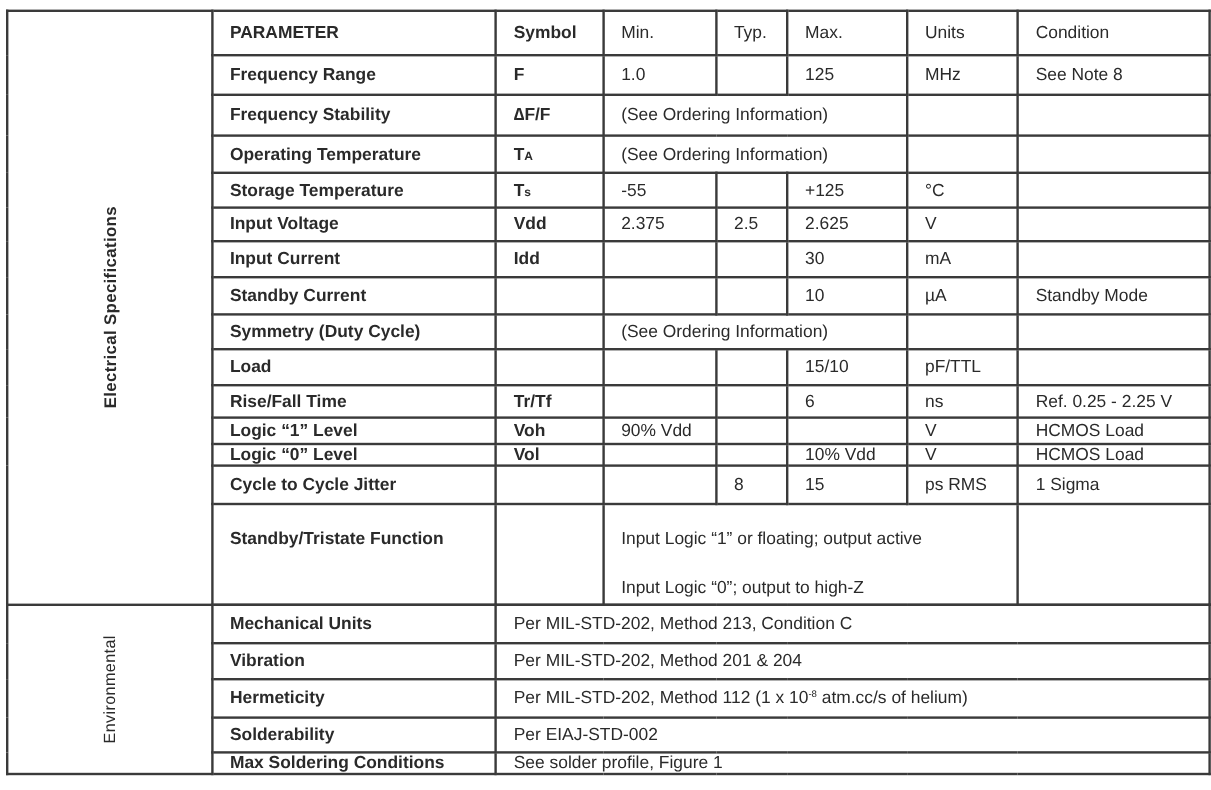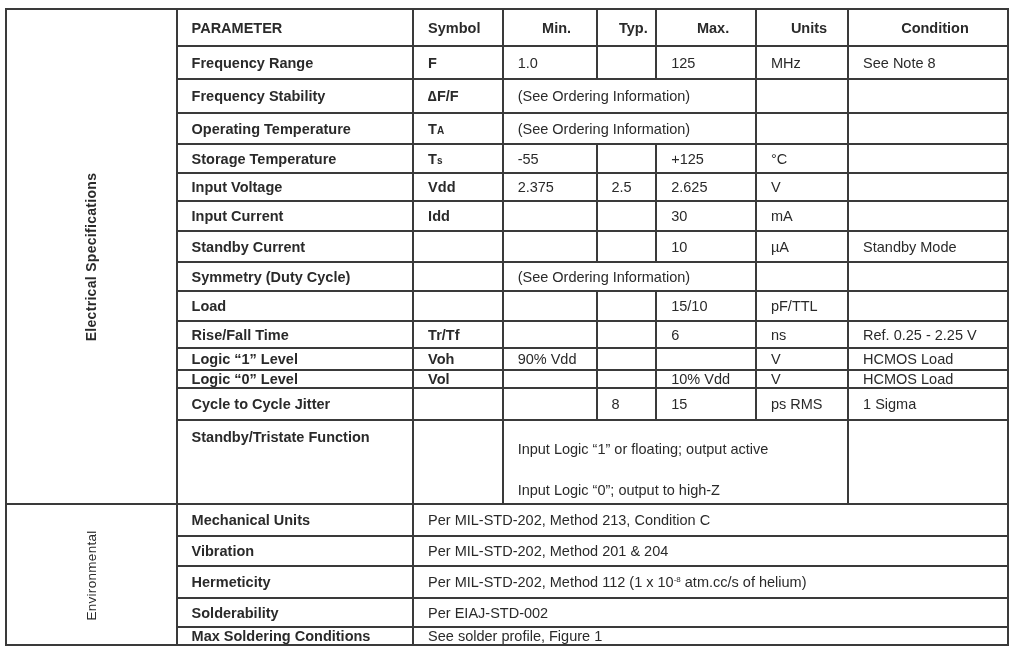--- a/index.html
+++ b/index.html
@@ -26,21 +26,21 @@
       white-space: nowrap;
       font-weight: bold;
       font-size: 14px;
       letter-spacing: 0.3px;
     }
     .group-label.env { font-weight: normal; font-size: 13.5px; }
     .param { font-weight: bold; }
     .sym { font-weight: bold; }
     .sub { font-size: 10px; }
     .hdr td { font-weight: bold; }
-    .hdr td.plain { font-weight: bold; text-align: center; }
+    .hdr td.plain { font-weight: normal; }
     sup { font-size: 8px; vertical-align: 5px; }
     .two-line div { line-height: 25px; margin-top: 16px; }
   </style>
 </head>
 <body>
 
 <table class="spec-table">
   <colgroup>
     <col style="width:42px">
     <col style="width:267px">
@@ -184,21 +184,21 @@
       <td class="param">Cycle to Cycle Jitter</td>
       <td class="sym"></td>
       <td></td>
       <td>8</td>
       <td>15</td>
       <td>ps RMS</td>
       <td>1 Sigma</td>
     </tr>
 
     <tr style="height:58px">
-      <td class="param" style="vertical-align:top;padding-top:8px">Standby/Tristate Function</td>
+      <td class="param" style="vertical-align:top;padding-top:20px">Standby/Tristate Function</td>
       <td class="sym"></td>
       <td colspan="4" class="two-line">
         <div>Input Logic “1” or floating; output active</div>
         <div>Input Logic “0”; output to high-Z</div>
       </td>
       <td></td>
     </tr>
 
     <tr style="height:0"></tr>
 

